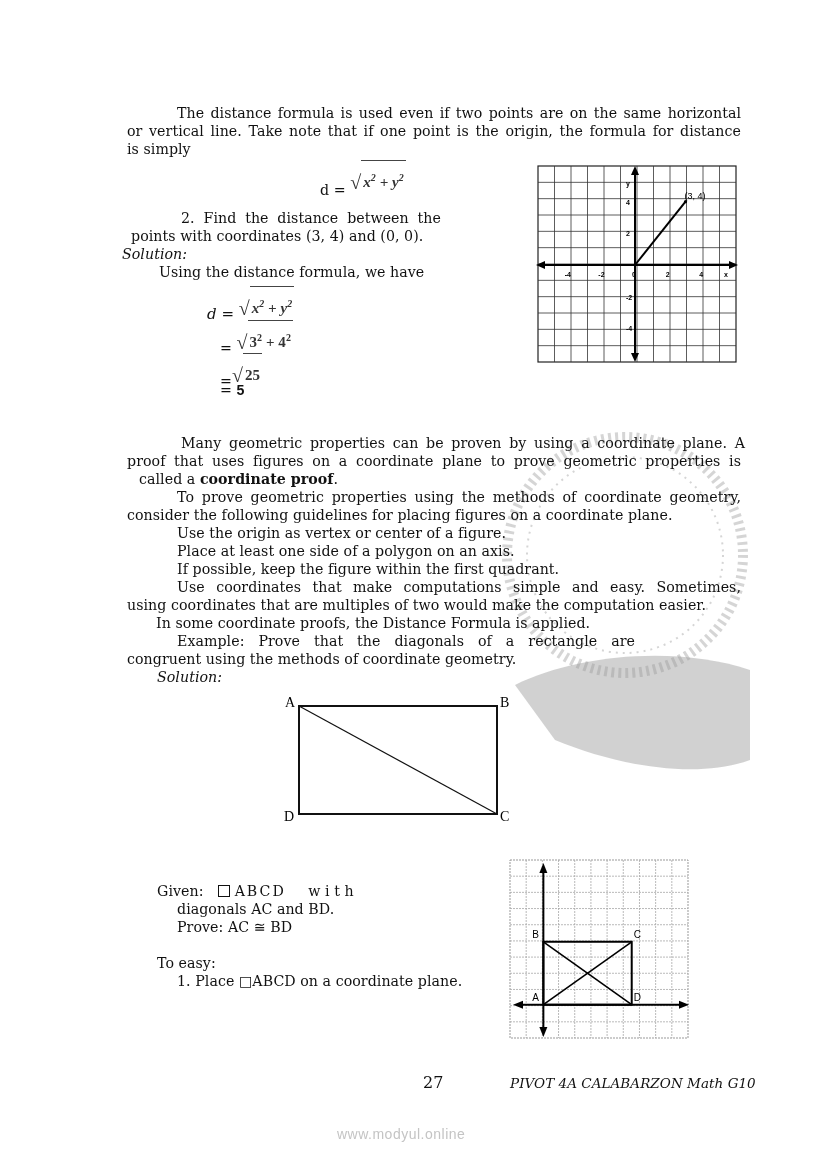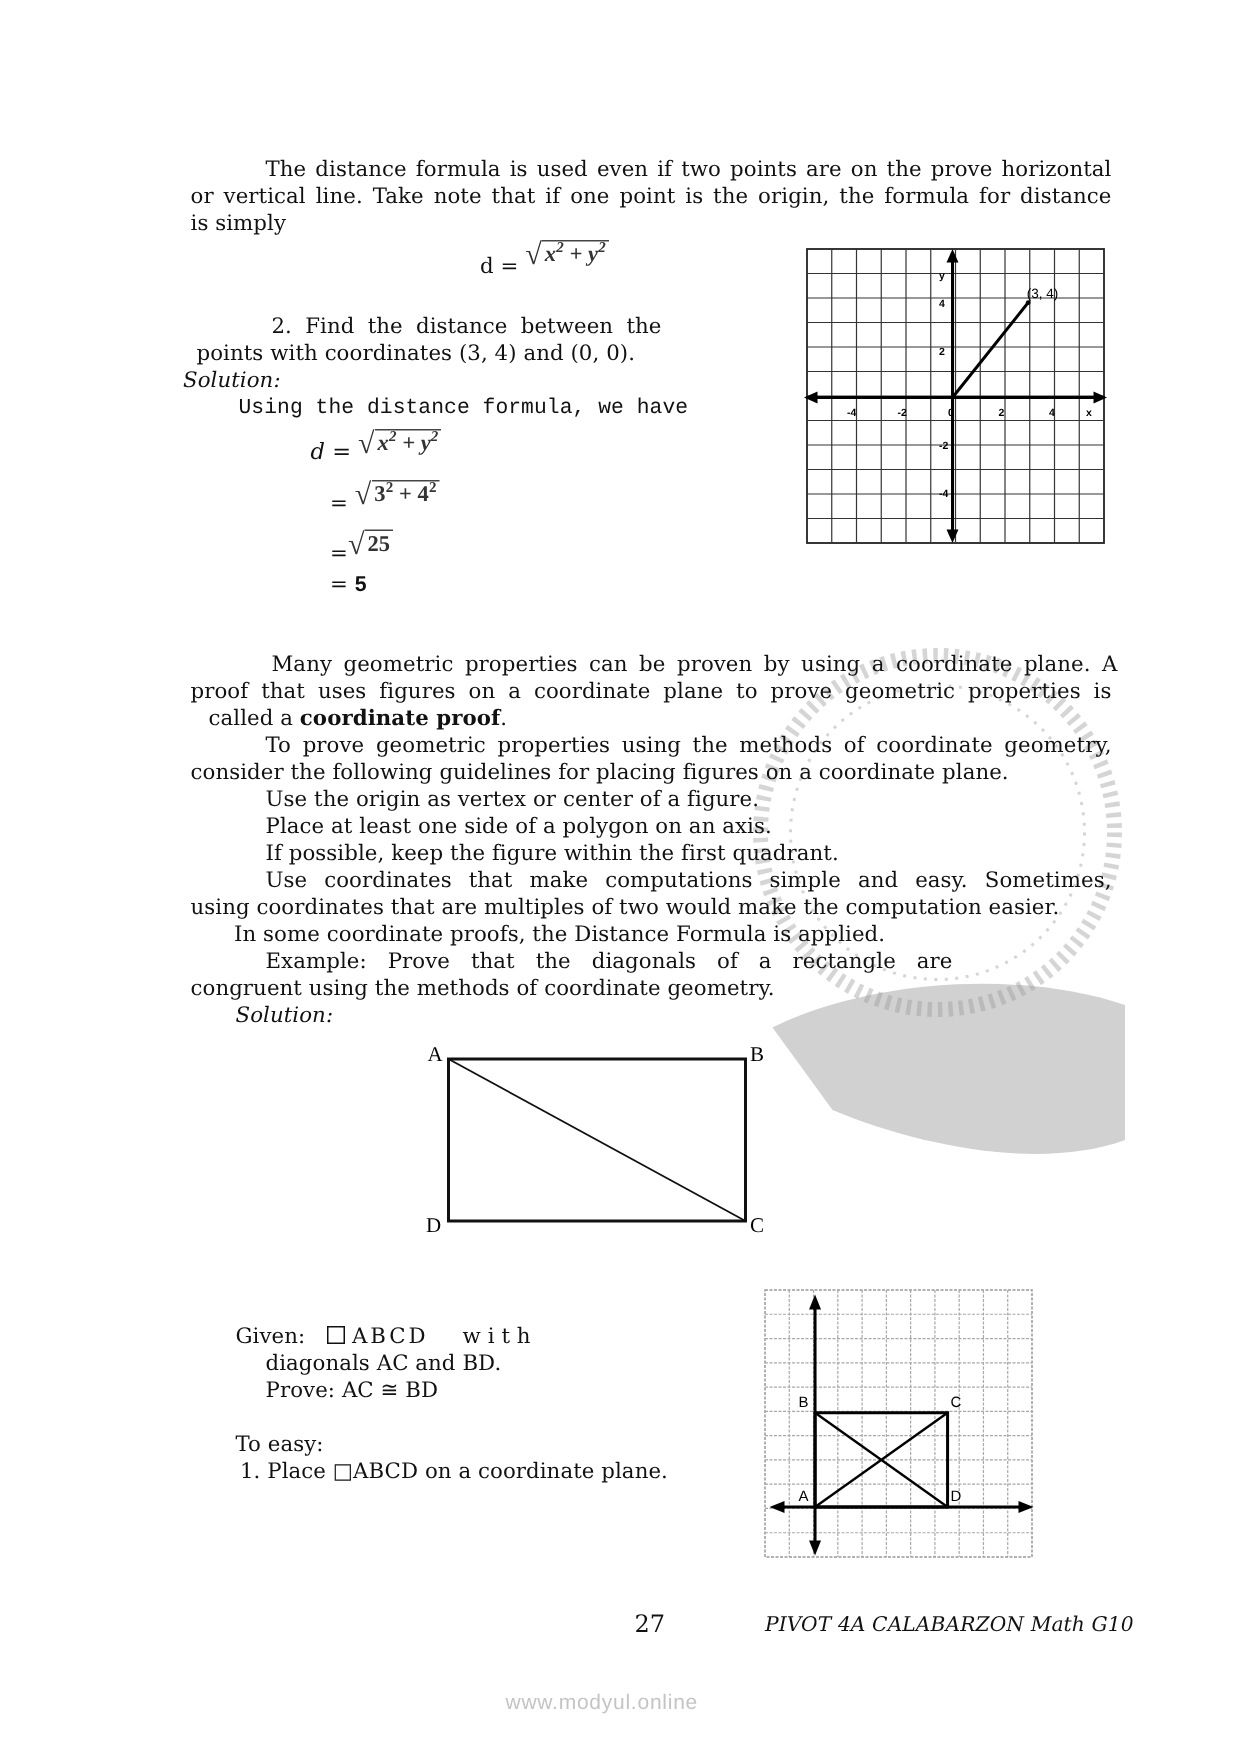--- a/index.html
+++ b/index.html
@@ -5,43 +5,43 @@
   html, body { margin: 0; padding: 0; background: #ffffff; }
   body { width: 826px; height: 1169px; position: relative; overflow: hidden;
          font-family: "DejaVu Serif", "Liberation Serif", serif; color: #111; }
   .t { position: absolute; font-size: 14.2px; line-height: 18px; white-space: nowrap; letter-spacing: 0.05px; }
   .just { text-align: justify; text-align-last: justify; white-space: normal; }
   .ital { font-style: italic; }
   .sans { font-family: "Liberation Sans", "DejaVu Sans", sans-serif; }
   .math { font-family: "Liberation Serif", "DejaVu Serif", serif; font-style: italic; font-weight: bold; color: #333; }
   .sqrt { display: inline-block; position: relative; }
   .sqrt .rad { font-style: normal; font-weight: normal; font-size: 20px; vertical-align: -2px; color: #333; }
-  .sqrt .under { display: inline-block; border-top: 1.3px solid #444; padding: 0 2px; font-size: 15px; }
+  .sqrt .under { display: inline-block; border-top: 1.3px solid #444; padding: 12px 2px; font-size: 15px; }
   sup { font-size: 10px; vertical-align: 6px; line-height: 0; }
   svg { position: absolute; overflow: visible; }
   .watermark { position: absolute; left: 495px; top: 385px; width: 260px; height: 400px; pointer-events: none; }
 </style>
 </head>
 <body>
 
-<div class="t just" style="left:127px; top:104px; width:614px; text-indent:50px;">The distance formula is used even if two points are on the prove horizontal</div>
+<div class="t just" style="left:127px; top:104px; width:614px; text-indent:50px;">The distance formula is used even if two points are on the same horizontal</div>
 <div class="t just" style="left:127px; top:122px; width:614px;">or vertical line. Take note that if one point is the origin, the formula for distance</div>
 <div class="t" style="left:127px; top:140px;">is simply</div>
 
 <div class="t" style="left:320px; top:168px;">
   <span>d =</span>
   <span class="sqrt math" style="position:relative; top:-8px;">
     <span class="rad">√</span><span class="under">x<sup>2</sup> + y<sup>2</sup></span>
   </span>
 </div>
 
 <div class="t just" style="left:131px; top:209px; width:310px; text-indent:50px;">2. Find the distance between the</div>
 <div class="t" style="left:131px; top:227px;">points with coordinates (3, 4) and (0, 0).</div>
 <div class="t ital" style="left:122px; top:245px;">Solution:</div>
-<div class="t" style="left:159px; top:263px;font-family:Liberation Mono, monospace;">Using the distance formula, we have</div>
+<div class="t" style="left:159px; top:263px;">Using the distance formula, we have</div>
 
 <div class="t" style="left:207px; top:292px;">
   <span class="ital" style="font-size:15px;">d =</span>
   <span class="sqrt math" style="position:relative; top:-6px;"><span class="rad">√</span><span class="under">x<sup>2</sup> + y<sup>2</sup></span></span>
 </div>
 <div class="t" style="left:220px; top:326px;">
   <span>=</span>
   <span class="sqrt math" style="position:relative; top:-6px; font-style:normal;font-family:Liberation Serif, serif;"><span class="rad">√</span><span class="under">3<sup>2</sup> + 4<sup>2</sup></span></span>
 </div>
 <div class="t" style="left:220px; top:359px;">
@@ -137,21 +137,21 @@
 
 <div class="t" style="left:157px; top:882px;">
   <span>Given:</span>
   <span style="display:inline-block; margin-left:10px; width:10px; height:10px; border:1.3px solid #111; vertical-align:-1px;"></span>
   <span style="letter-spacing:2px;">ABCD</span>
   <span style="margin-left:18px;">w i t h</span>
 </div>
 <div class="t" style="left:177px; top:900px;">diagonals  AC  and  BD.</div>
 <div class="t" style="left:177px; top:918px;">Prove: AC ≅ BD</div>
 <div class="t" style="left:157px; top:954px;">To easy:</div>
-<div class="t" style="left:160px; top:972px;">1. Place □ABCD on a coordinate plane.</div>
+<div class="t" style="left:177px; top:972px;">1. Place □ABCD on a coordinate plane.</div>
 
 <svg id="graph2" style="left:510px; top:860px;" width="178" height="178">
     <rect x="0" y="0" width="178" height="178" fill="#fff" stroke="#999" stroke-width="1" stroke-dasharray="2 1"></rect>
     <line x1="16.181818181818183" y1="0" x2="16.181818181818183" y2="178" stroke="#a8a8a8" stroke-width="0.8" stroke-dasharray="2 1"></line>
     <line x1="0" y1="16.181818181818183" x2="178" y2="16.181818181818183" stroke="#a8a8a8" stroke-width="0.8" stroke-dasharray="2 1"></line>
     <line x1="32.36363636363637" y1="0" x2="32.36363636363637" y2="178" stroke="#a8a8a8" stroke-width="0.8" stroke-dasharray="2 1"></line>
     <line x1="0" y1="32.36363636363637" x2="178" y2="32.36363636363637" stroke="#a8a8a8" stroke-width="0.8" stroke-dasharray="2 1"></line>
     <line x1="48.54545454545455" y1="0" x2="48.54545454545455" y2="178" stroke="#a8a8a8" stroke-width="0.8" stroke-dasharray="2 1"></line>
     <line x1="0" y1="48.54545454545455" x2="178" y2="48.54545454545455" stroke="#a8a8a8" stroke-width="0.8" stroke-dasharray="2 1"></line>
     <line x1="64.72727272727273" y1="0" x2="64.72727272727273" y2="178" stroke="#a8a8a8" stroke-width="0.8" stroke-dasharray="2 1"></line>

